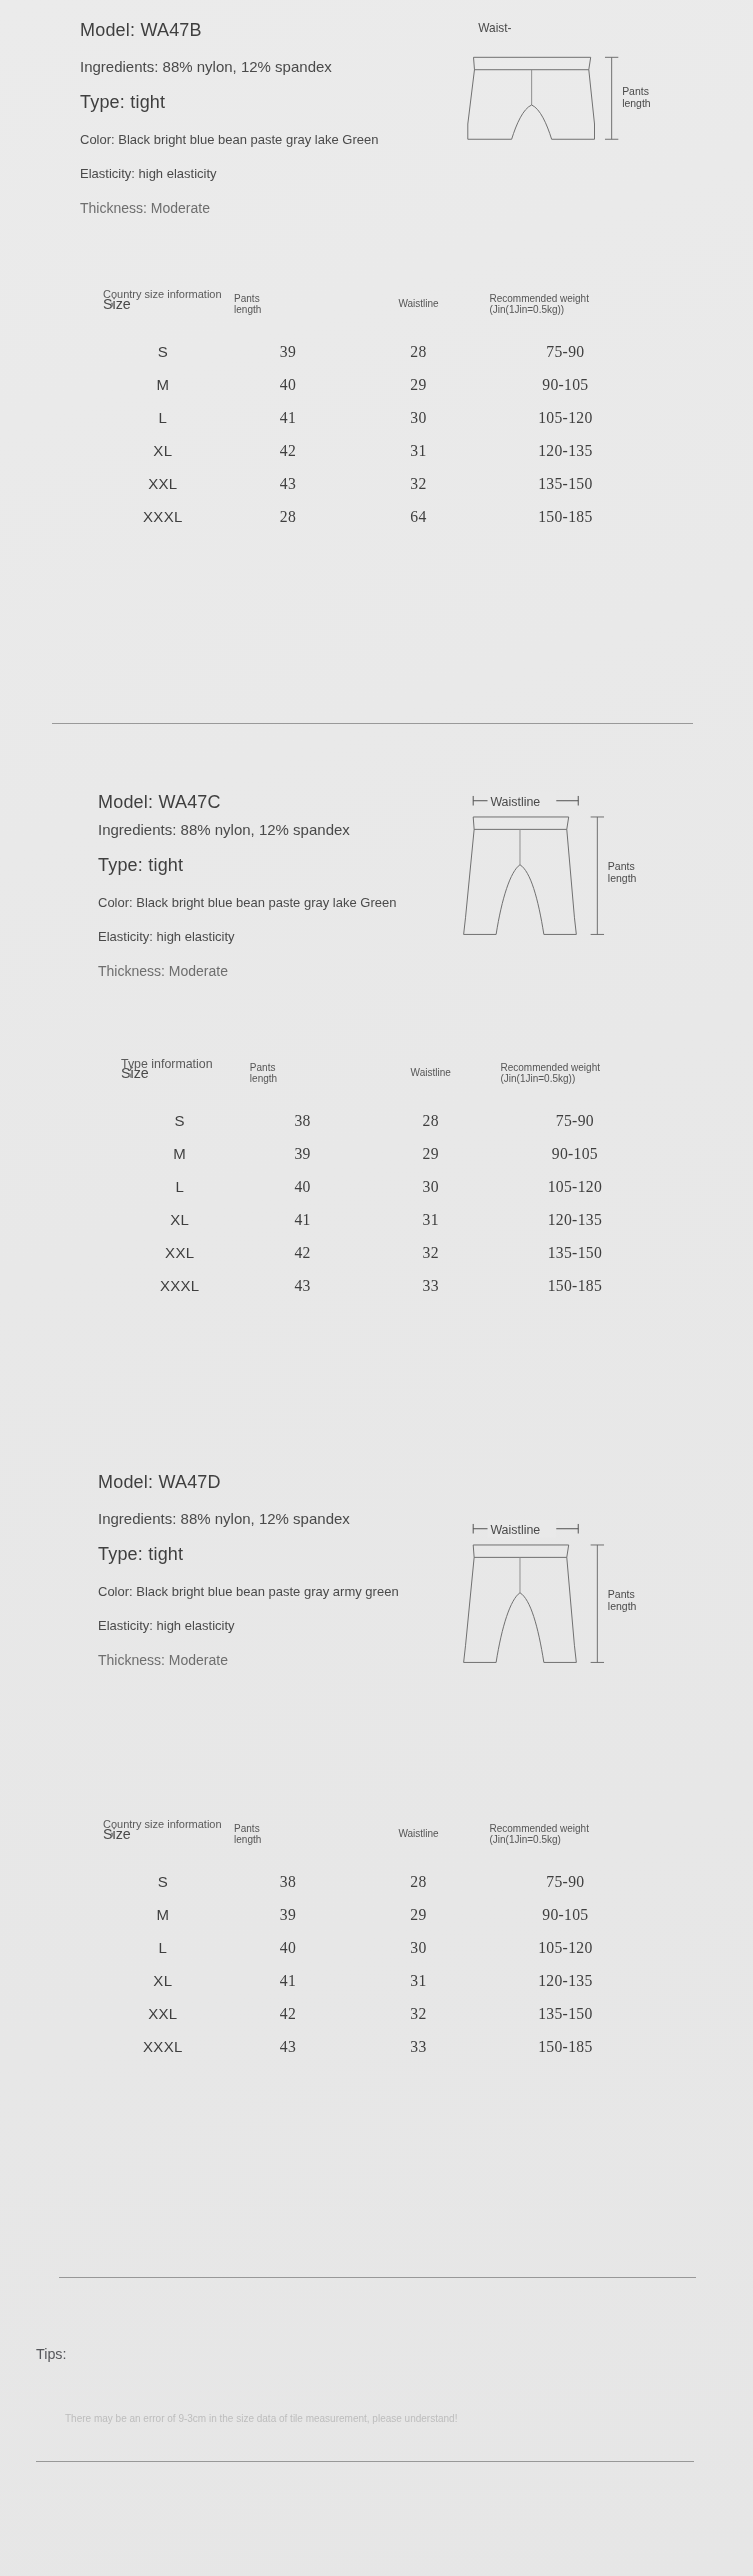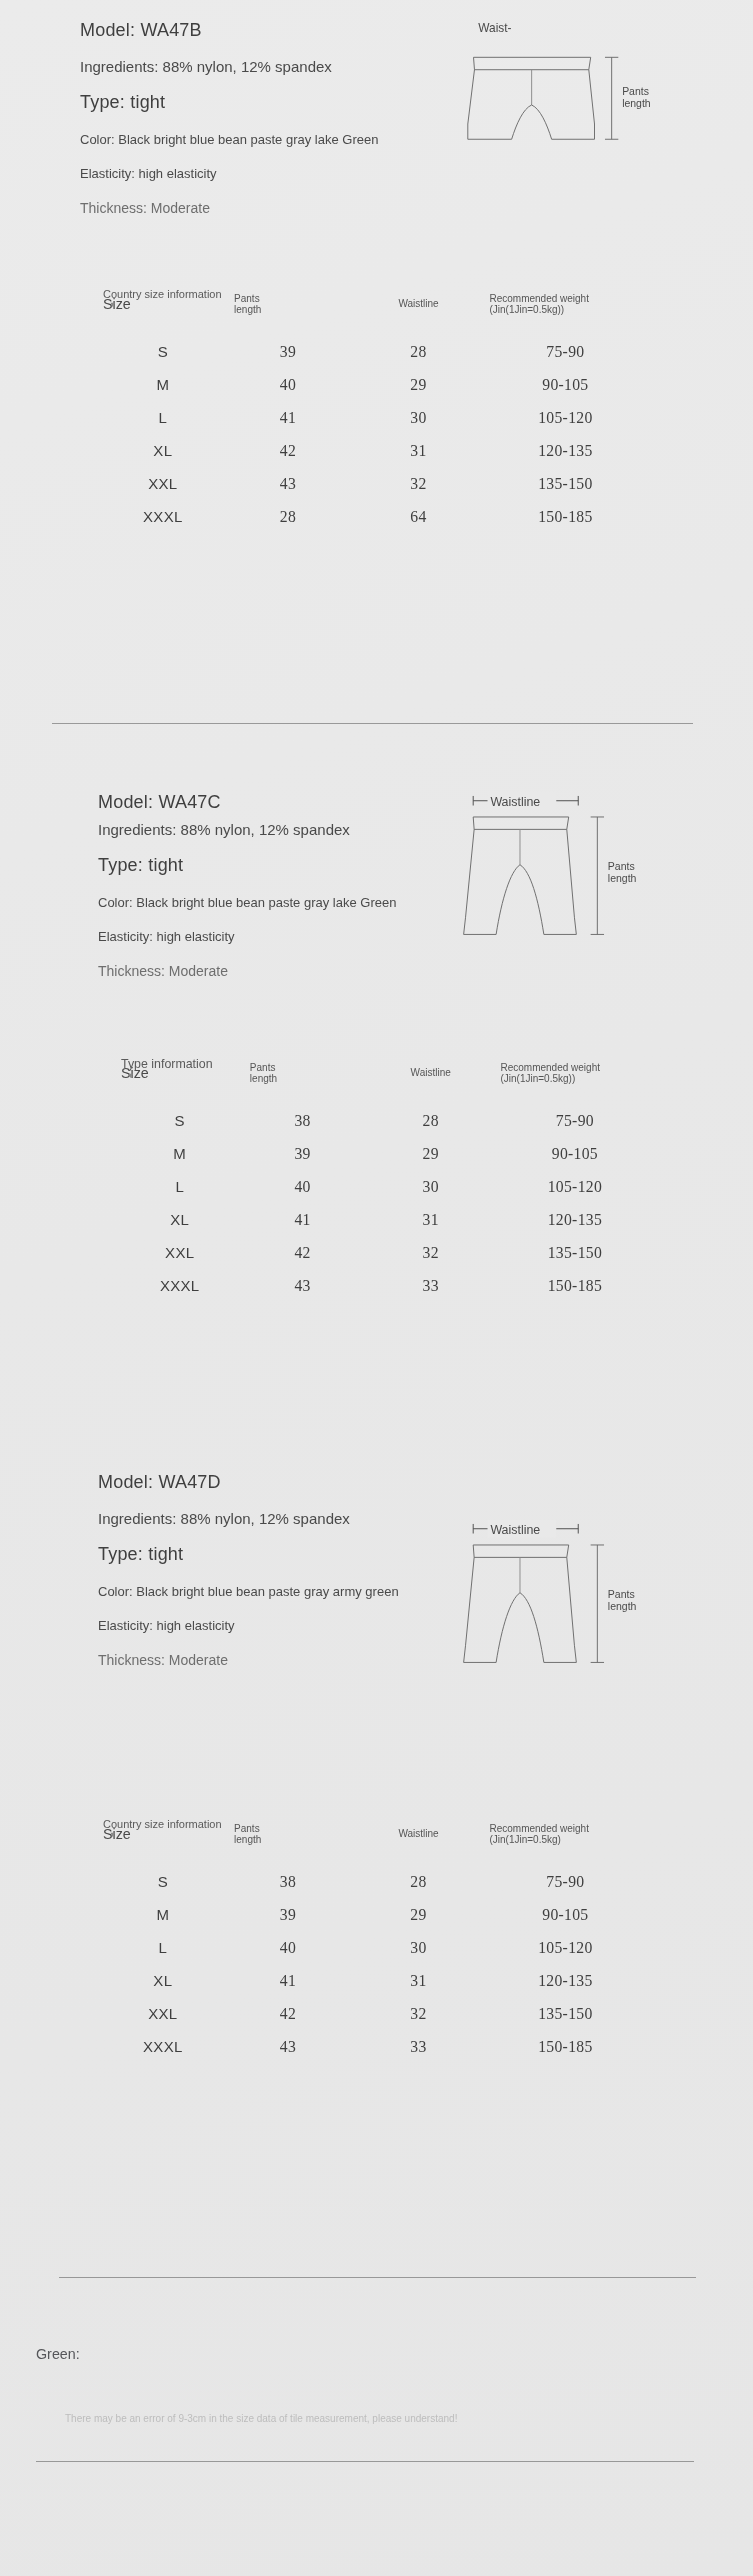--- a/index.html
+++ b/index.html
@@ -407,19 +407,19 @@
             <td>150-185</td>
           </tr>
         </tbody>
       </table>
     </div>
 
     <div class="rule" style="left:59px; top:2277px; width:637px;"></div>
   </div>
 
   <div>
-    <div class="tips-title" style="left:36px; top:2346px;">Green:</div>
+    <div class="tips-title" style="left:36px; top:2346px;">Tips:</div>
     <div class="tips-text" style="left:65px; top:2413px;">There may be an error of 9-3cm in the size data of tile measurement, please understand!</div>
     <div class="rule" style="left:36px; top:2461px; width:658px;"></div>
   </div>
 
 </div>
 
 
 </body></html>

